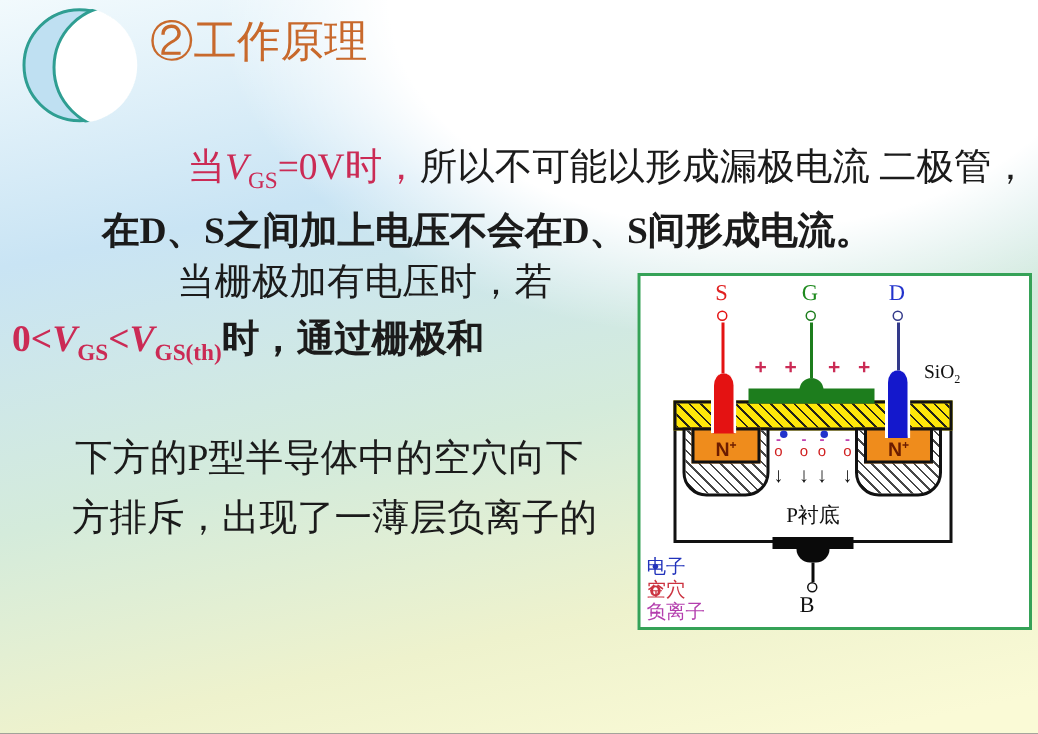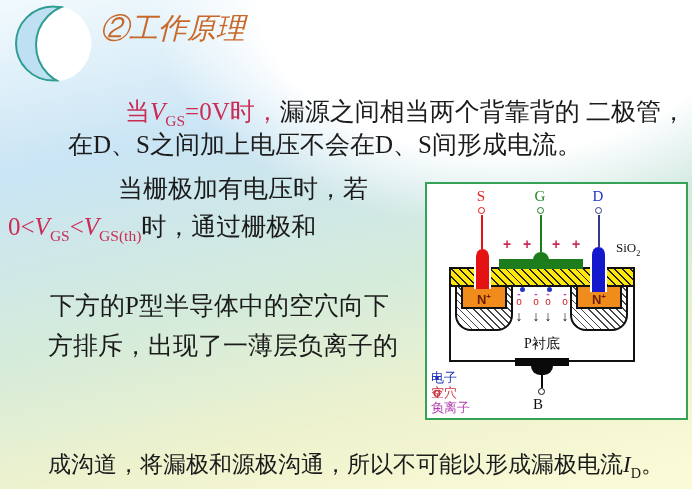--- a/index.html
+++ b/index.html
@@ -79,39 +79,36 @@
         <clipPath id="cc">
           <circle cx="41" cy="41.5" r="38.5"></circle>
         </clipPath>
       </defs>
     <g clip-path="url(#cc)">
       <circle cx="41" cy="41.5" r="37" fill="#bfe0f2" stroke="#2f9e92" stroke-width="2"></circle>
       <circle cx="65" cy="43" r="41" fill="#ffffff" stroke="#2f9e92" stroke-width="2"></circle>
     </g>
   </svg>
 
-  <div class="t title" style="left:100px;top:12px;font-style:italic;">②工作原理</div>
+  <div class="t title" style="left:100px;top:12px;">②工作原理</div>
 
 
   <div class="t" style="left:125px;top:98px;">
-    <span class="red"><span>当</span><var>V</var><sub>GS</sub><span>=0V时，</span></span><span>漏源之间相当两个背靠背的 二极管，</span>
+    <span class="red"><span>当</span><var>V</var><sub>GS</sub><span>=0V时，</span></span><span>所以不可能以形成漏极电流 二极管，</span>
   </div>
-  <div class="t" style="left:68px;top:131px;">在D、S之间加上电压不会在D、S间形成电流。</div>
+  <div class="t" style="left:68px;top:141px;font-weight:bold;">在D、S之间加上电压不会在D、S间形成电流。</div>
 
   <div class="t" style="left:118px;top:175px;">当栅极加有电压时，若</div>
 
-  <div class="t" style="left:8px;top:213px;">
+  <div class="t" style="left:8px;top:213px;font-weight:bold;">
     <span class="red"><span>0&lt;</span><var>V</var><sub>GS</sub><span>&lt;</span><var>V</var><sub>GS(th)</sub></span><span>时，通过栅极和</span>
   </div>
 
   <div class="t" style="left:48px;top:332px;">方排斥，出现了一薄层负离子的</div>
   <div class="t" style="left:50px;top:292px;">下方的P型半导体中的空穴向下</div>
-  <div class="t small-line" style="left:48px;top:452px;">
-    <span>成沟道，将漏极和源极沟通，所以不可能以形成漏极电流</span><var>I</var><sub>D</sub><span>。</span>
-  </div>
 
   <div class="diagram">
 
     <div class="tlabel tl-s">S</div>
     <div class="tlabel tl-g">G</div>
     <div class="tlabel tl-d">D</div>
     <div class="tcirc tcirc-s"></div>
     <div class="tcirc tcirc-g"></div>
     <div class="tcirc tcirc-d"></div>
     <div class="stem stem-s"></div>

